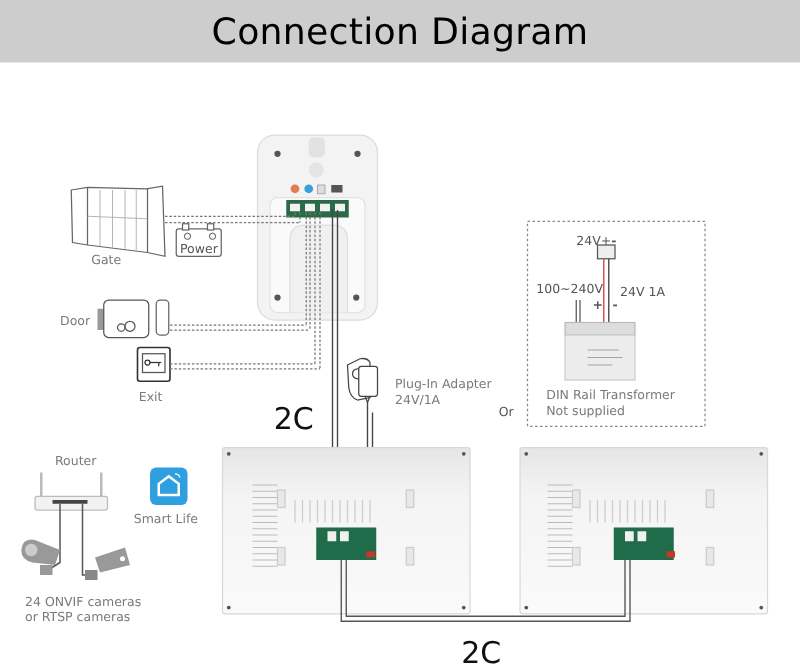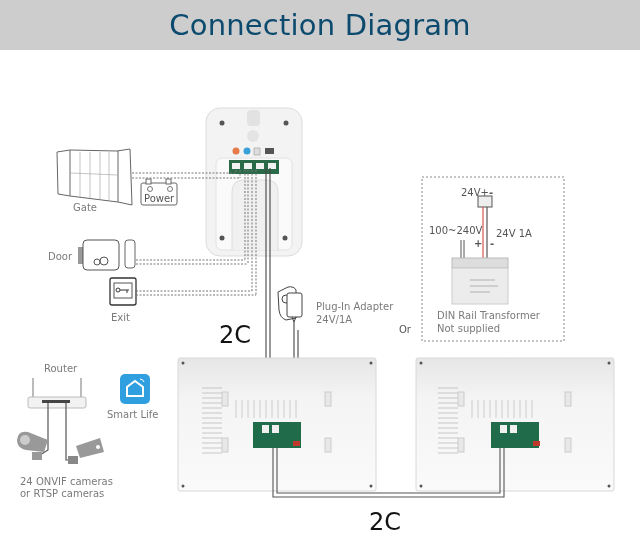--- a/index.html
+++ b/index.html
@@ -1,18 +1,18 @@
 <!DOCTYPE html>
 <html><head>
 <meta charset="utf-8">
 <style>
   html,body{margin:0;padding:0;background:#fff;}
   body{width:640px;height:535px;position:relative;overflow:hidden;font-family:"DejaVu Sans",sans-serif;}
   .title-bar{position:absolute;left:0;top:0;width:640px;height:50px;background:#cdcdcd;display:flex;align-items:center;justify-content:center;}
-  .title-bar span{font-family:"DejaVu Sans",sans-serif;font-size:29px;color:#0c4a6e;letter-spacing:0.2px;}
+  .title-bar span{font-family:"DejaVu Sans",sans-serif;font-size:29px;color:#000000;letter-spacing:0.2px;}
   svg.diagram{position:absolute;left:0;top:0;}
   .lbl{font-family:"DejaVu Sans",sans-serif;fill:#7a7a7a;font-size:10px;}
   .lbl-dark{font-family:"DejaVu Sans",sans-serif;fill:#555;font-size:10px;}
   .big{font-family:"DejaVu Sans",sans-serif;fill:#111;font-size:24px;}
 </style>
 </head>
 <body>
 
 <div class="title-bar">
   <span>Connection Diagram</span>

